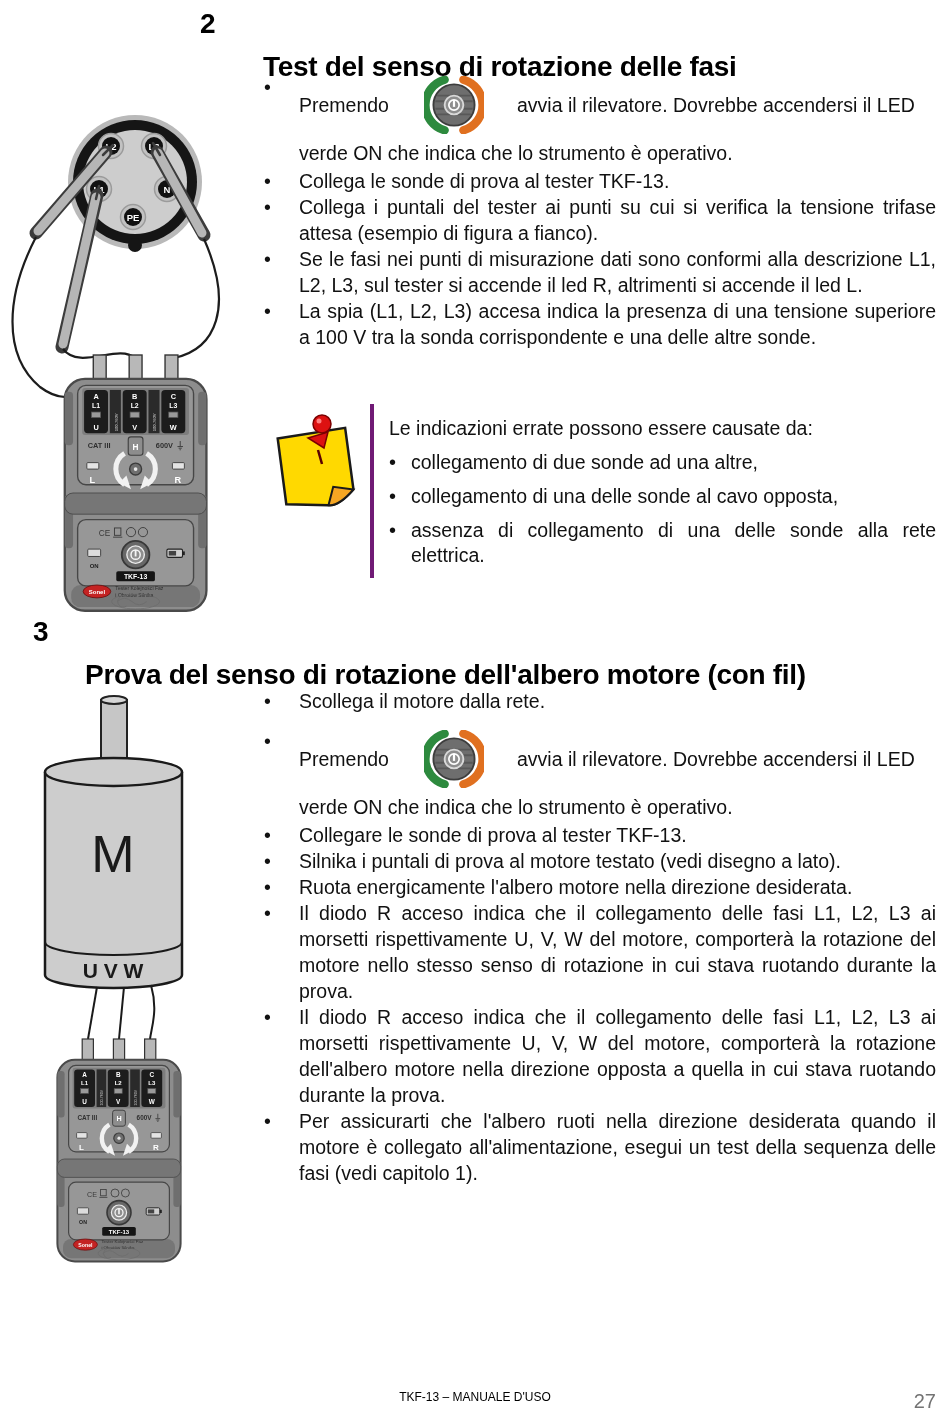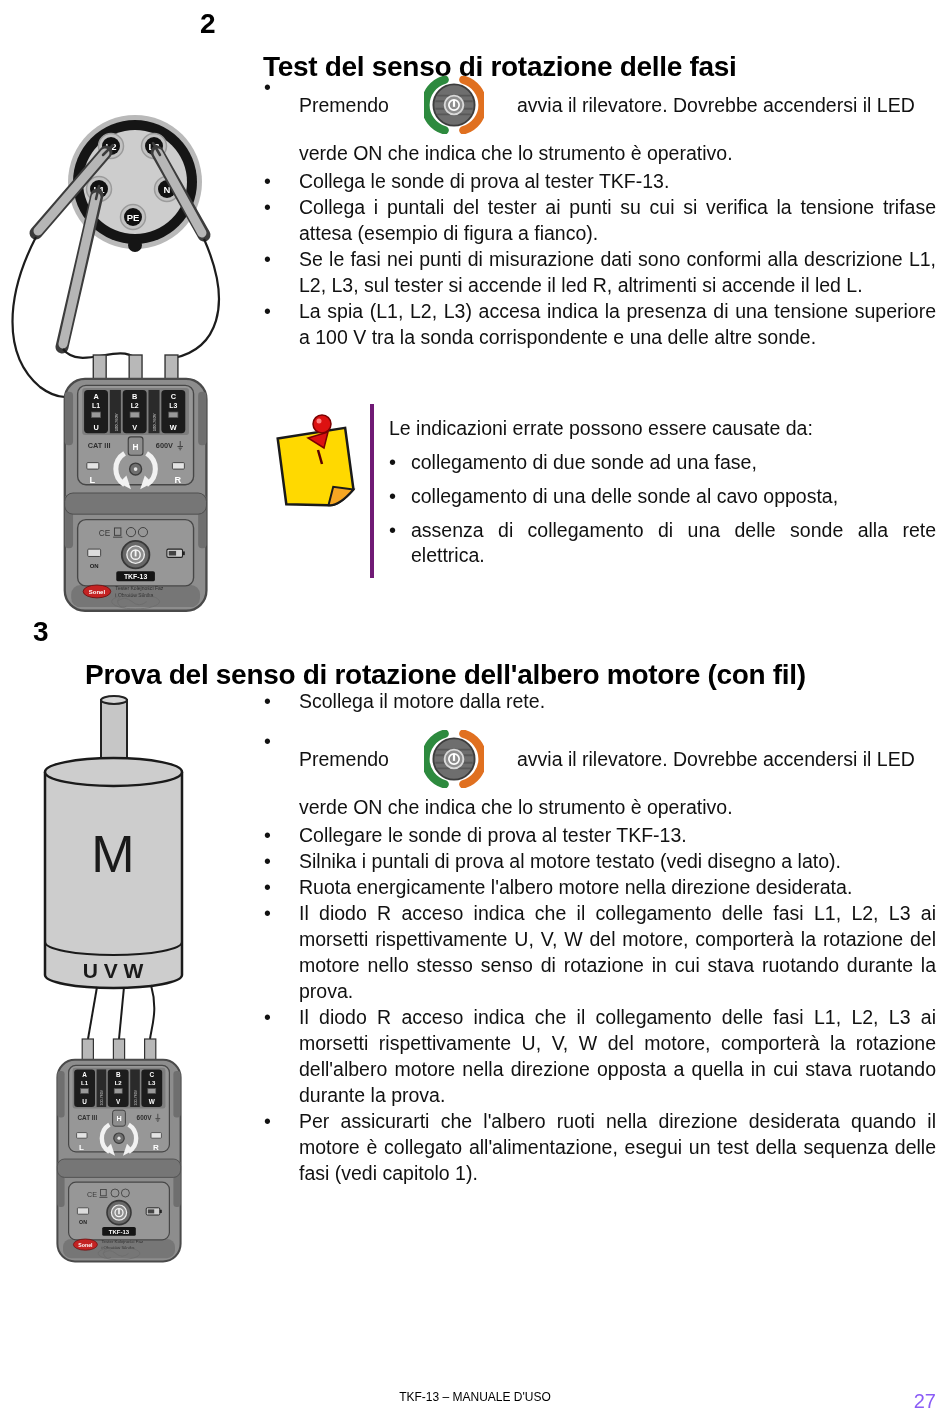--- a/index.html
+++ b/index.html
@@ -35,21 +35,21 @@
   #note-body{margin-left:4px;border-left:4px solid #701a75;padding-left:15px;
     font-size:19.5px;line-height:25px;flex:1;padding-top:12px;padding-bottom:10px;}
   .nitem{display:flex;margin-top:9px;}
   .nitem .nb{flex:none;width:22px;font-size:20px;}
   .nitem .ntxt{flex:1;text-align:justify;}
   
   #fig-socket{position:absolute;left:0px;top:55px;}
   #fig-motor{position:absolute;left:0px;top:690px;}
   
   #footer{position:absolute;left:0;width:100%;top:1390px;text-align:center;font-size:12px;color:#000;}
-  #pagenum{position:absolute;right:14px;top:1390px;font-size:20px;color:#8b5cf6;}
+  #pagenum{position:absolute;right:14px;top:1390px;font-size:20px;color:#737373;}
   svg text{font-family:"Liberation Sans", sans-serif;}
 </style>
 </head>
 <body>
 
 <div class="page">
 
   <div class="sec-head" id="head2">
     <span class="num">2</span>
     <span class="ttl">Test del senso di rotazione delle fasi</span>
@@ -258,21 +258,21 @@
         <path d="M52,40 L56,54" stroke="#5a0000" stroke-width="2.5"></path>
         <path d="M42,28 L62,22 L58,38 Z" fill="#dd1111" stroke="#7a0000" stroke-width="1.5"></path>
         <circle cx="56" cy="14" r="9" fill="#dd1111" stroke="#7a0000" stroke-width="1.5"></circle>
         <circle cx="53" cy="11" r="2.5" fill="#ff8080"></circle>
       </g>
     </svg>
     <div id="note-body">
       <div>Le indicazioni errate possono essere causate da:</div>
       <div class="nitem">
         <span class="nb">•</span>
-        <span class="ntxt noj">collegamento di due sonde ad una fase,</span>
+        <span class="ntxt noj">collegamento di due sonde ad una altre,</span>
       </div>
       <div class="nitem">
         <span class="nb">•</span>
         <span class="ntxt noj">collegamento di una delle sonde al cavo opposta,</span>
       </div>
       <div class="nitem">
         <span class="nb">•</span>
         <span class="ntxt">assenza di collegamento di una delle sonde alla rete elettrica.</span>
       </div>
     </div>

